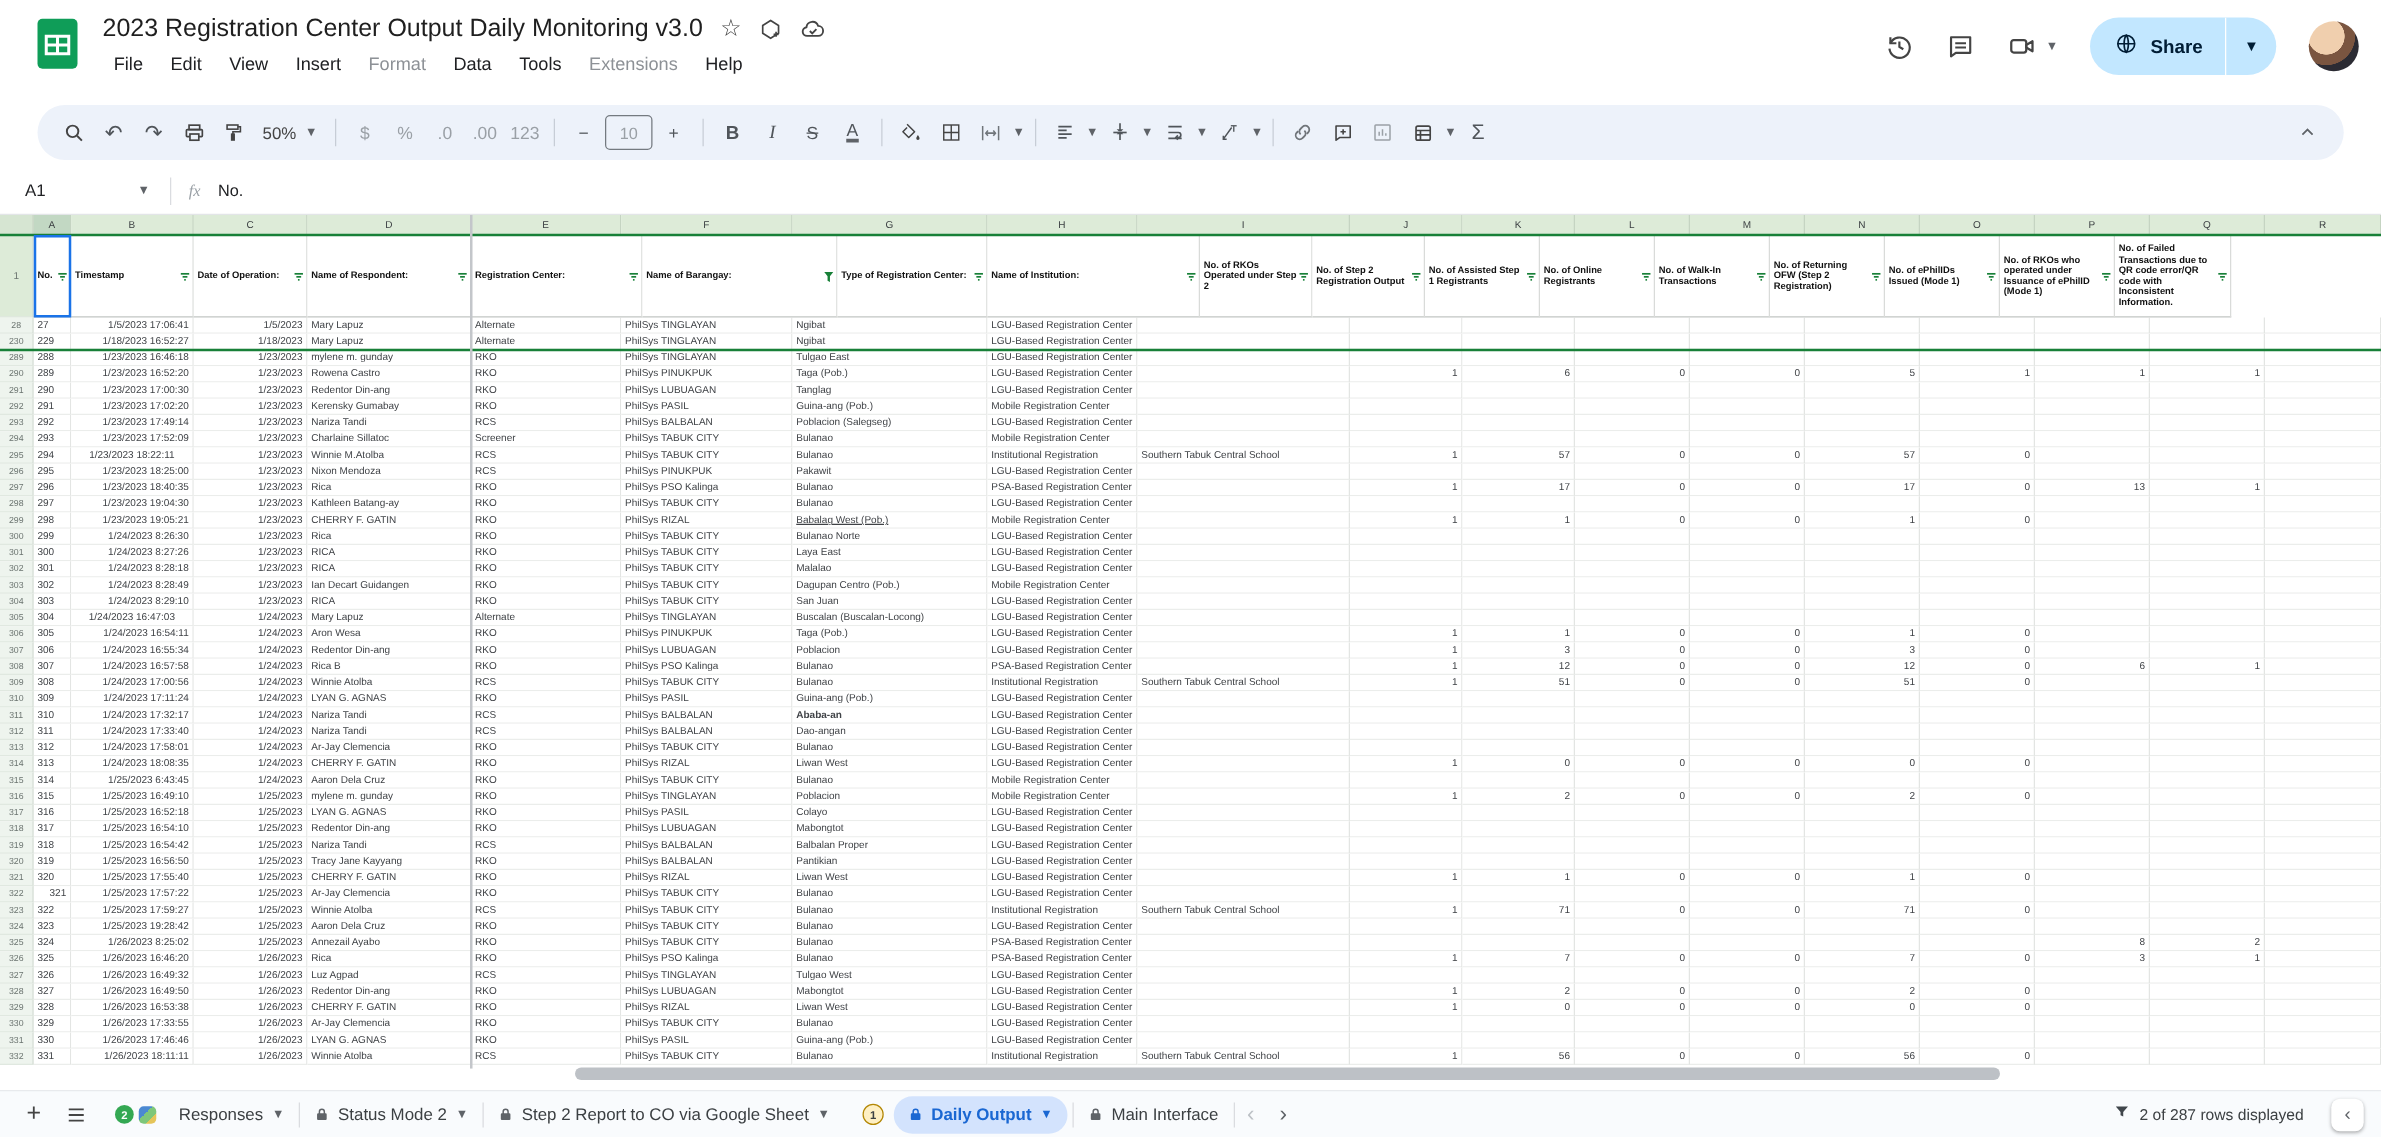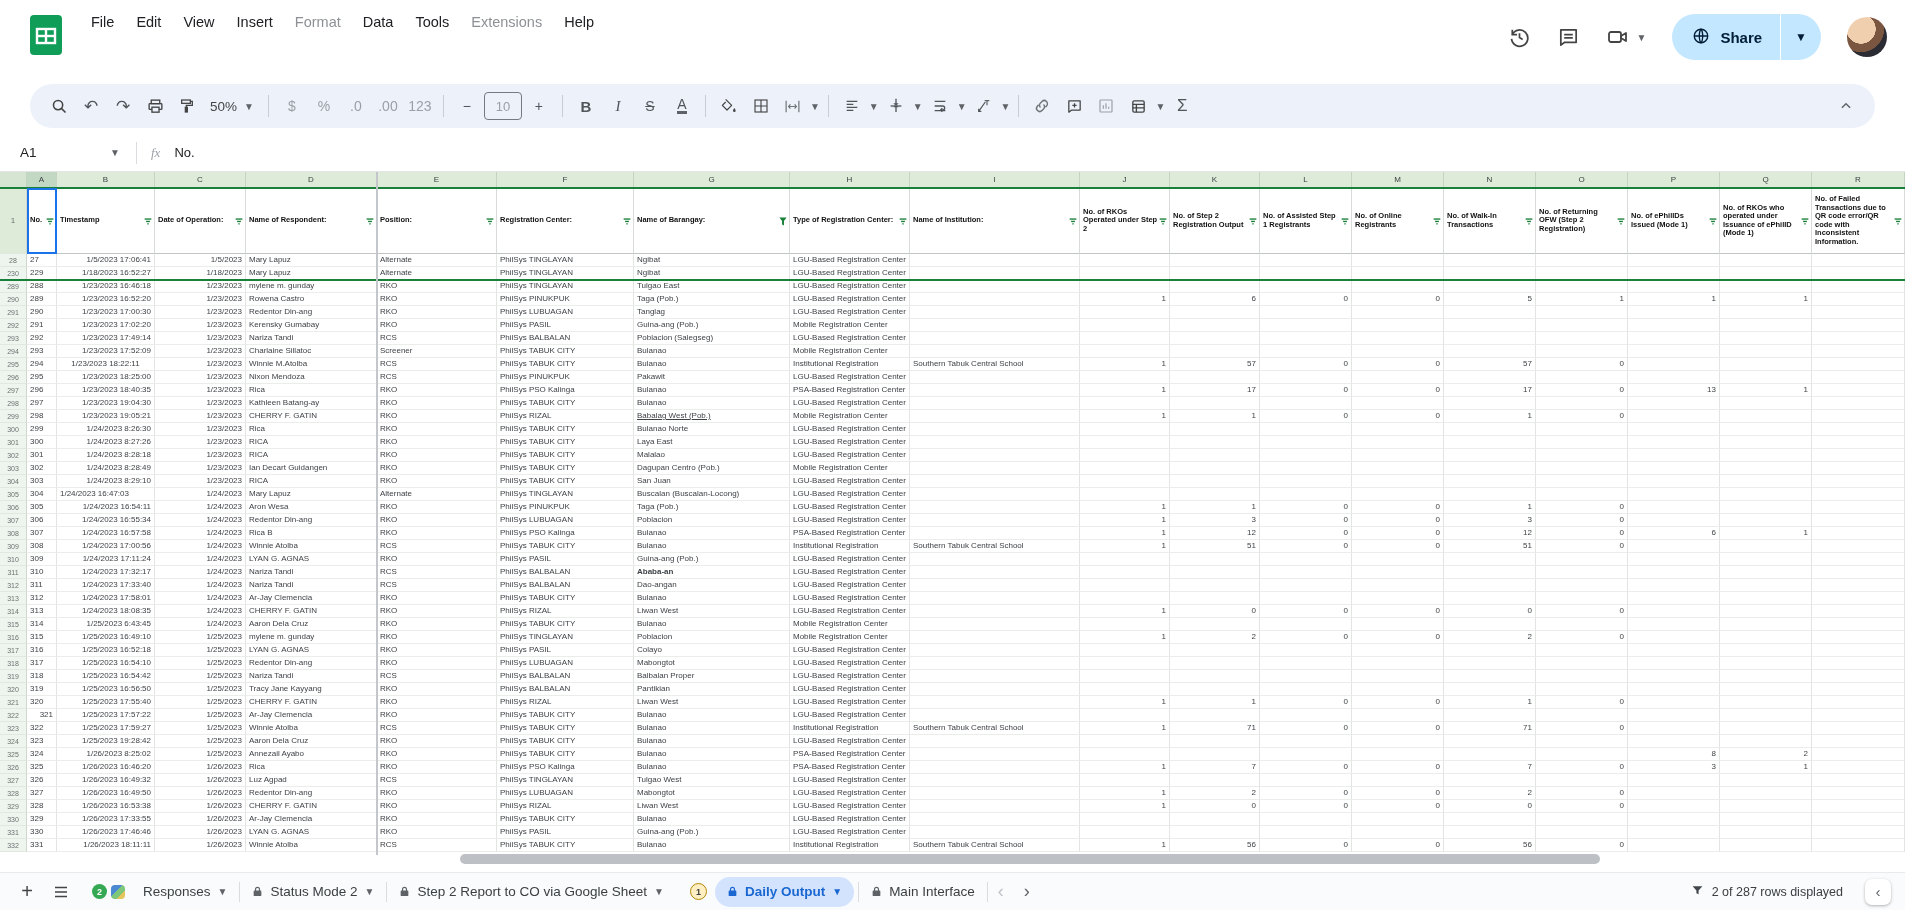--- a/index.html
+++ b/index.html
@@ -101,20 +101,36 @@
   <div class="topbar">
     <div class="logo">
       <svg width="44" height="44" viewBox="0 0 44 44">
           <rect x="6" y="2" width="32" height="40" rx="4" fill="#0f9d58"></rect>
           <rect x="13" y="16" width="18" height="14" fill="none" stroke="#fff" stroke-width="2.4"></rect>
           <line x1="13" y1="23" x2="31" y2="23" stroke="#fff" stroke-width="2.4"></line>
           <line x1="22" y1="16" x2="22" y2="30" stroke="#fff" stroke-width="2.4"></line>
         </svg>
     </div>
     <div class="title-block">
+      <div class="title-row">
+        <span class="doc-title">2023 Registration Center Output Daily Monitoring v3.0</span>
+        <span class="t-icon star">☆</span>
+        <span class="t-icon">
+          <svg width="19" height="19" viewBox="0 0 24 24" fill="none" stroke="#444" stroke-width="1.7">
+              <path d="M12 3l8 5v8l-8 5-8-5V8z" stroke-linejoin="round"></path>
+              <path d="M15 17h5M17.5 14.5v5"></path>
+            </svg>
+        </span>
+        <span class="t-icon">
+          <svg width="21" height="21" viewBox="0 0 24 24" fill="none" stroke="#444" stroke-width="1.7">
+              <path d="M6.5 18a4 4 0 01-.6-7.96 5.5 5.5 0 0110.7-1.2A4.5 4.5 0 0116.5 18z"></path>
+              <path d="M9 13.5l2.2 2.2 3.8-3.9"></path>
+            </svg>
+        </span>
+      </div>
       <div class="menu-row" id="menu-row">
           <span class="menu-item">File</span>
           <span class="menu-item">Edit</span>
           <span class="menu-item">View</span>
           <span class="menu-item">Insert</span>
           <span class="menu-item dim">Format</span>
           <span class="menu-item">Data</span>
           <span class="menu-item">Tools</span>
           <span class="menu-item dim">Extensions</span>
           <span class="menu-item">Help</span>
@@ -345,28 +361,20 @@
             </svg></span>
         </div>
         <div class="cell hcell" style="width: 131px;">
           <span class="hc-t">Name of Respondent:</span>
           <span class="f-ic"><svg width="8" height="9" viewBox="0 0 10 11">
               <rect x="0.8" y="1.6" width="8.4" height="1.7" fill="#188038"></rect>
               <rect x="2.6" y="4.6" width="4.8" height="1.7" fill="#188038"></rect>
               <rect x="4.2" y="7.6" width="1.6" height="1.7" fill="#188038"></rect>
             </svg></span>
         </div>
-        <div class="cell hcell" style="width: 120px;">
-          <span class="hc-t">Position:</span>
-          <span class="f-ic"><svg width="8" height="9" viewBox="0 0 10 11">
-              <rect x="0.8" y="1.6" width="8.4" height="1.7" fill="#188038"></rect>
-              <rect x="2.6" y="4.6" width="4.8" height="1.7" fill="#188038"></rect>
-              <rect x="4.2" y="7.6" width="1.6" height="1.7" fill="#188038"></rect>
-            </svg></span>
-        </div>
         <div class="cell hcell" style="width: 137px;">
           <span class="hc-t">Registration Center:</span>
           <span class="f-ic"><svg width="8" height="9" viewBox="0 0 10 11">
               <rect x="0.8" y="1.6" width="8.4" height="1.7" fill="#188038"></rect>
               <rect x="2.6" y="4.6" width="4.8" height="1.7" fill="#188038"></rect>
               <rect x="4.2" y="7.6" width="1.6" height="1.7" fill="#188038"></rect>
             </svg></span>
         </div>
         <div class="cell hcell" style="width: 156px;">
           <span class="hc-t">Name of Barangay:</span>
@@ -837,21 +845,21 @@
         <div class="cell dcell" style="width: 92px; text-align: right;"></div>
         <div class="cell dcell" style="width: 92px; text-align: right;"></div>
         <div class="cell dcell" style="width: 92px; text-align: right;"></div>
         <div class="cell dcell" style="width: 92px; text-align: right;"></div>
         <div class="cell dcell" style="width: 92px; text-align: right;"></div>
         <div class="cell dcell" style="width: 93px; text-align: right;"></div>
       </div>
       <div class="g-row">
         <div class="cell gut" style="width: 27px;">305</div>
         <div class="cell dcell" style="width: 30px; text-align: left;">304</div>
-        <div class="cell dcell" style="width: 98px; text-align: left;">1/24/2023 16:47:03</div>
+        <div class="cell dcell" style="width: 98px; text-align: center;">1/24/2023 16:47:03</div>
         <div class="cell dcell" style="width: 91px; text-align: right;">1/24/2023</div>
         <div class="cell dcell" style="width: 131px; text-align: left;">Mary Lapuz</div>
         <div class="cell dcell" style="width: 120px; text-align: left;">Alternate</div>
         <div class="cell dcell" style="width: 137px; text-align: left;">PhilSys TINGLAYAN</div>
         <div class="cell dcell" style="width: 156px; text-align: left;">Buscalan (Buscalan-Locong)</div>
         <div class="cell dcell" style="width: 120px; text-align: left;">LGU-Based Registration Center</div>
         <div class="cell dcell" style="width: 170px; text-align: left;"></div>
         <div class="cell dcell" style="width: 90px; text-align: right;"></div>
         <div class="cell dcell" style="width: 90px; text-align: right;"></div>
         <div class="cell dcell" style="width: 92px; text-align: right;"></div>

